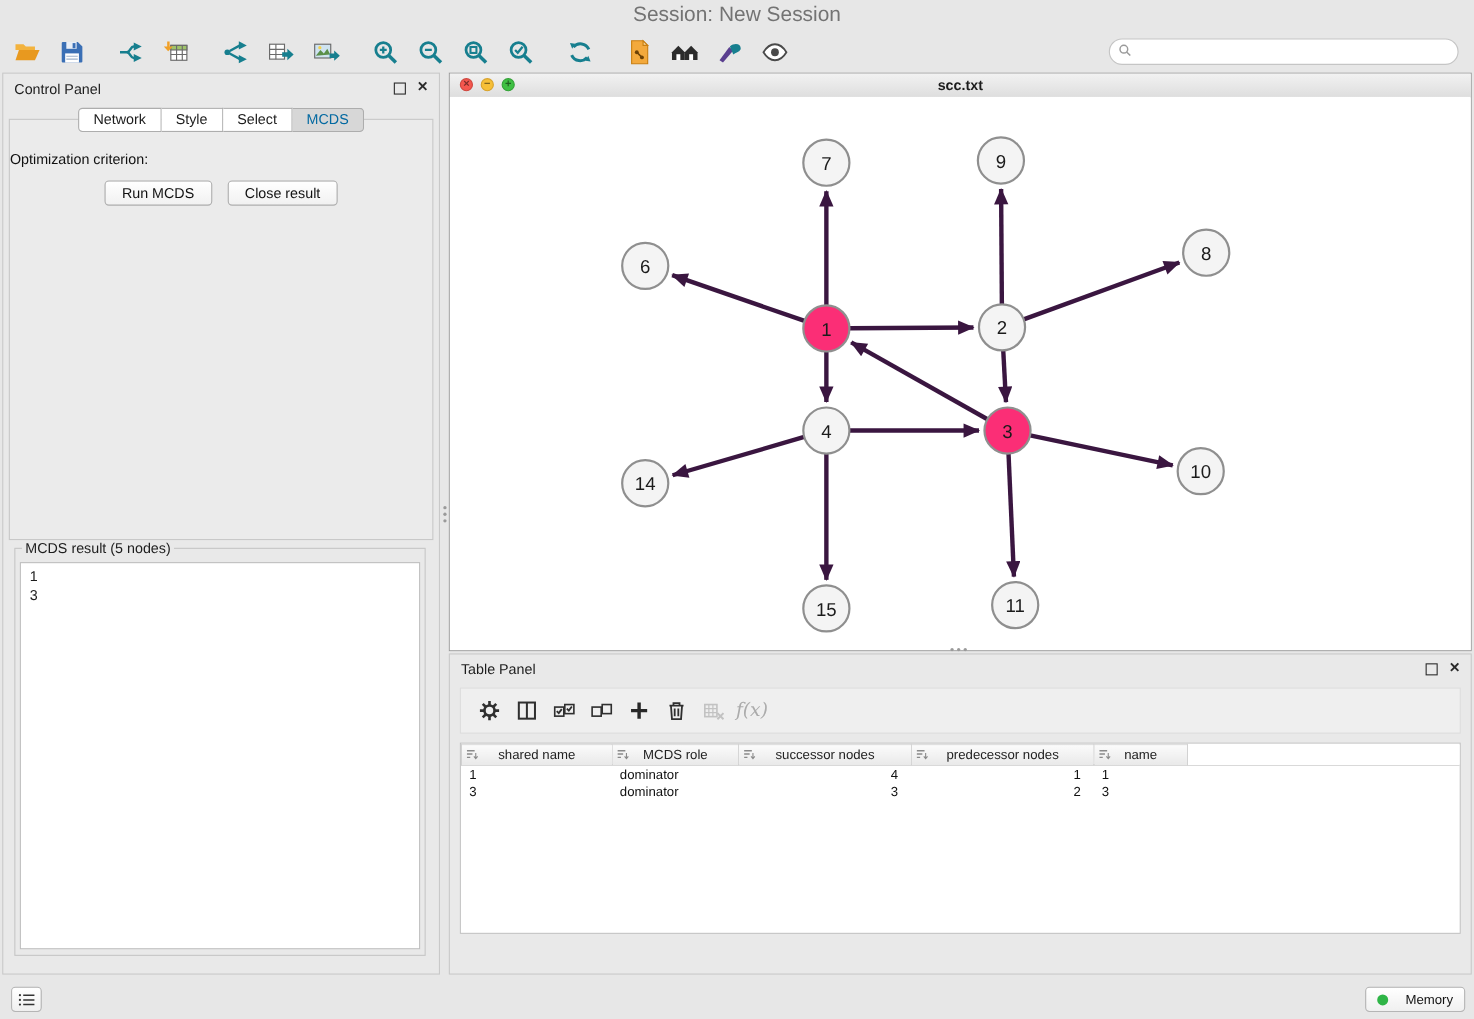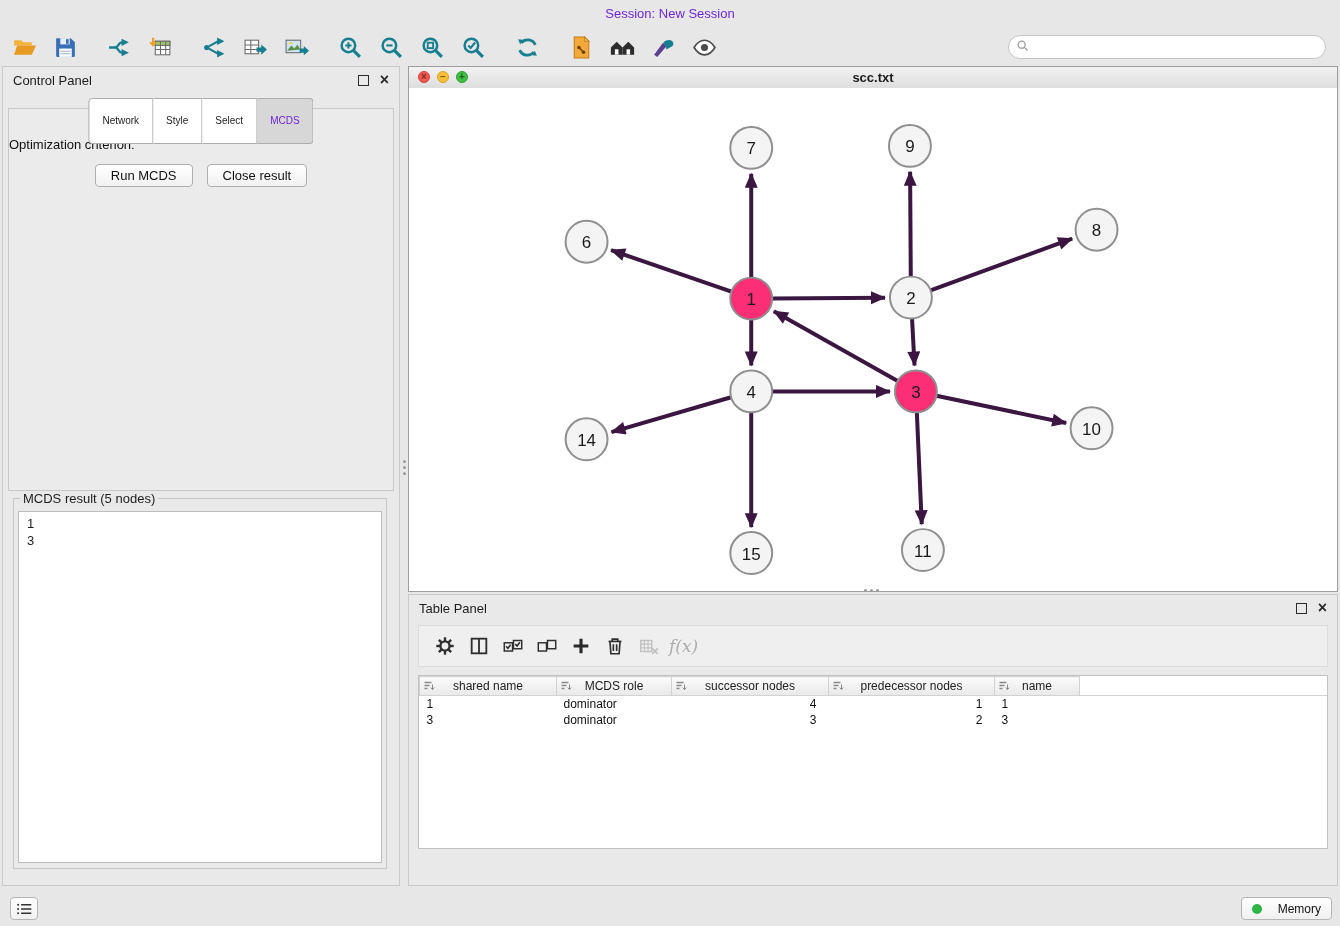--- a/index.html
+++ b/index.html
@@ -1,21 +1,21 @@
 <!DOCTYPE html>
 <html><head>
 <meta charset="utf-8">
 <style>
   html,body{margin:0;padding:0;}
   body{width:1340px;height:926px;background:#e7e7e7;font-family:"Liberation Sans",sans-serif;color:#1d1d1d;overflow:hidden;}
   .app{position:relative;width:1340px;height:926px;background:#e7e7e7;}
 
   
   .titlebar{position:absolute;top:0;left:0;right:0;height:28px;text-align:center;line-height:28px;
-    font-size:13px;color:#6d28d9;background:#e7e7e7;}
+    font-size:19px;color:#737373;background:#e7e7e7;}
 
   
   .toolbar{position:absolute;top:28px;left:0;right:0;height:38px;display:flex;align-items:center;padding:0 10px;box-sizing:border-box;}
   .tb-group{display:flex;gap:13px;align-items:center;}
   .tb-group + .tb-group{margin-left:26px;}
   .tb{width:28px;height:28px;display:flex;align-items:center;justify-content:center;cursor:default;}
   .tb svg{width:25px;height:25px;display:block;}
   .search-wrap{margin-left:auto;margin-right:4px;position:relative;}
   .search-input{width:280px;height:22px;border:1px solid #c5c5c5;border-radius:12px;background:#fff;
     padding:0 10px 0 26px;font-size:13px;font-family:"Liberation Sans",sans-serif;outline:none;color:#333;}
@@ -24,24 +24,24 @@
   
   .panel-header{height:26px;display:flex;align-items:center;padding:0 10px;font-size:13px;color:#1d1d1d;}
   .panel-controls{margin-left:auto;display:flex;gap:11px;align-items:center;}
   .float-box{width:9px;height:9px;border:1.5px solid #2b2b2b;display:inline-block;}
   .close-x{font-size:16px;font-weight:bold;color:#2b2b2b;line-height:14px;}
 
   
   .control-panel{position:absolute;left:2px;top:66px;width:398px;height:820px;background:#e9e9e9;
     border:1px solid #c9c9c9;box-sizing:border-box;}
   .seg{display:flex;}
-  .seg .tab{background:#fff;border:1px solid #adadad;border-left:none;padding:14px 13px;font-size:10px;color:#1d1d1d;line-height:16px;cursor:default;}
+  .seg .tab{background:#fff;border:1px solid #adadad;border-left:none;padding:2px 13px;font-size:13px;color:#1d1d1d;line-height:16px;cursor:default;}
   .seg .tab:first-child{border-left:1px solid #adadad;border-radius:4px 0 0 4px;}
   .seg .tab:last-child{border-radius:0 4px 4px 0;}
-  .seg .tab.active{background:#d7d7d7;color:#6d28d9;}
+  .seg .tab.active{background:#d7d7d7;color:#0369a1;}
   .cp-tabs{position:absolute;top:31px;left:50%;transform:translateX(-50%);z-index:2;}
   .cp-pane{position:absolute;top:41px;left:5px;right:5px;height:383px;border:1px solid #c8c8c8;background:#ebebeb;box-sizing:border-box;}
   .opt-label{margin-top:28px;text-align:left;font-size:13px;color:#111;}
   .dropdown{width:310px;height:22px;margin:9px auto 0;background:#fff;border:1px solid #aeaeae;border-radius:4px;
     display:flex;align-items:center;padding:0 5px 0 9px;font-size:13px;box-sizing:border-box;cursor:default;}
   .stepper{margin-left:auto;display:flex;flex-direction:column;gap:2px;align-items:center;}
   .tri-up{width:0;height:0;border-left:4px solid transparent;border-right:4px solid transparent;border-bottom:5px solid #5a5a5a;}
   .tri-down{width:0;height:0;border-left:4px solid transparent;border-right:4px solid transparent;border-top:5px solid #5a5a5a;}
   .btn-row{margin-top:12px;display:flex;justify-content:center;gap:14px;}
   .mac-btn{background:linear-gradient(#ffffff,#f1f1f1);border:1px solid #aeaeae;border-radius:4px;

